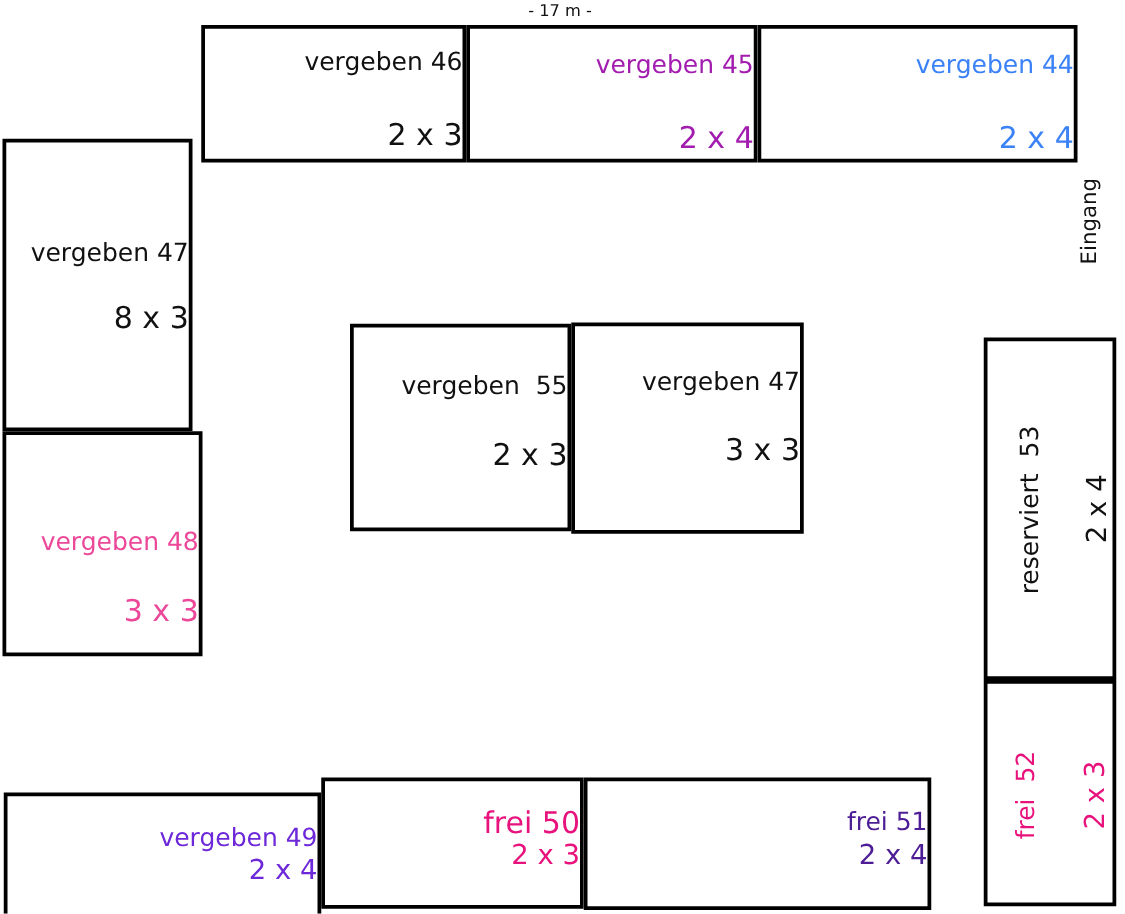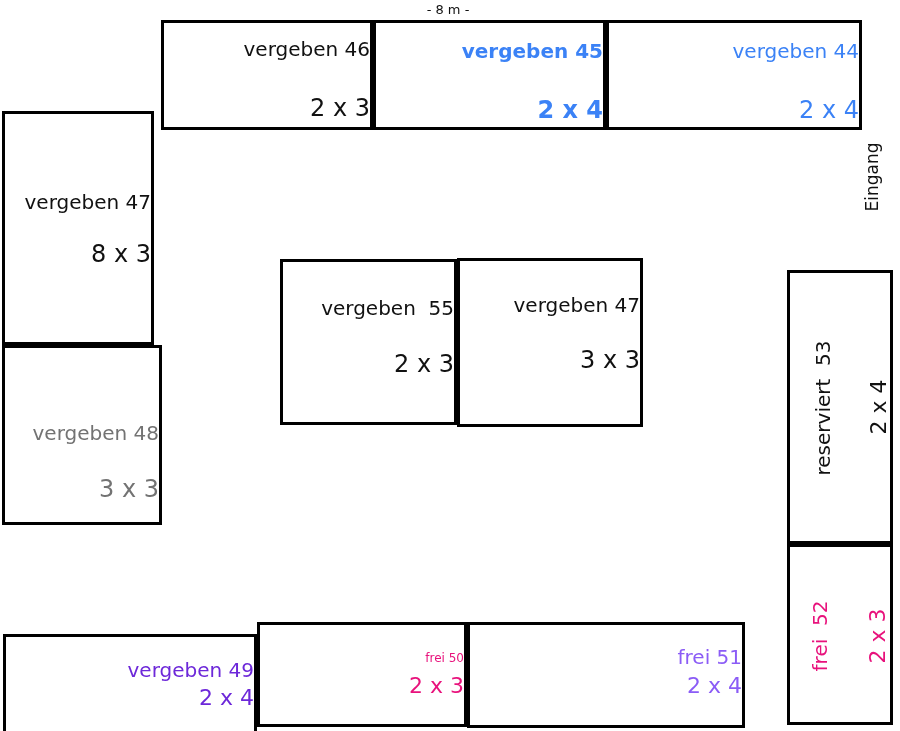--- a/index.html
+++ b/index.html
@@ -32,62 +32,62 @@
 
   
   .b46 .bname{top:26px}.b46 .bsize{top:85px}
   .b45 .bname{top:28px}.b45 .bsize{top:87px}
   .b44 .bname{top:28px}.b44 .bsize{top:87px}
   .b47 .bname{top:88px}.b47 .bsize{top:140px}
   .b48 .bname{top:85px}.b48 .bsize{top:141px}
   .b55 .bname{top:46px}.b55 .bsize{top:102px}
   .b54 .bname{top:44px}.b54 .bsize{top:99px}
   .b49 .bname{top:33px;font-size:20px}.b49 .bsize{top:60px;font-size:22px}
-  .b50 .bname{top:33px;font-size:12px}.b50 .bsize{top:60px;font-size:22px}
+  .b50 .bname{top:33px;font-size:24px}.b50 .bsize{top:60px;font-size:22px}
   .b51 .bname{top:32px;font-size:20px}.b51 .bsize{top:60px;font-size:22px}
   .b53 .bname{left:33px;top:50.5%}
   .b53 .bsize{left:88px;top:50%}
   .b52 .bname{left:30px;top:51%}
   .b52 .bsize{left:87px;top:51%}
 
   
   .dim-top{position:absolute;left:388px;top:2px;width:120px;text-align:center;font-size:13px;color:#111;}
   .dim-left{position:absolute;left:13px;top:365px;transform:translate(-50%,-50%) rotate(-90deg);font-size:13px;white-space:nowrap;color:#111;}
   .entrance{position:absolute;left:872px;top:177px;transform:translate(-50%,-50%) rotate(-90deg);font-size:17px;white-space:nowrap;color:#111;}
 </style>
 </head>
 <body>
 
 <div class="plan">
 
-  <div class="dim-top">- 8 m -</div>
+  <div class="dim-top">- 17 m -</div>
   <div class="dim-left">- 13 m -</div>
   <div class="entrance">Eingang</div>
 
   <div class="booth hbooth b46" style="color: rgb(17, 17, 17); border-color: rgb(0, 0, 0);">
     <span class="bname">vergeben 46</span>
     <span class="bsize">2 x 3</span>
   </div>
 
-  <div class="booth hbooth b45" style="color: #3b82f6; border-color: rgb(0, 0, 0); font-weight: bold;">
+  <div class="booth hbooth b45" style="color: #a21caf; border-color: rgb(0, 0, 0);">
     <span class="bname">vergeben 45</span>
     <span class="bsize">2 x 4</span>
   </div>
 
   <div class="booth hbooth b44" style="color: #3b82f6; border-color: rgb(0, 0, 0);">
     <span class="bname">vergeben 44</span>
     <span class="bsize">2 x 4</span>
   </div>
 
   <div class="booth hbooth b47" style="color: rgb(17, 17, 17); border-color: rgb(0, 0, 0);">
     <span class="bname">vergeben 47</span>
     <span class="bsize">8 x 3</span>
   </div>
 
-  <div class="booth hbooth b48" style="color: #737373; border-color: rgb(0, 0, 0);">
+  <div class="booth hbooth b48" style="color: #ec4899; border-color: rgb(0, 0, 0);">
     <span class="bname">vergeben 48</span>
     <span class="bsize">3 x 3</span>
   </div>
 
   <div class="booth hbooth b55" style="color: rgb(17, 17, 17); border-color: rgb(0, 0, 0);">
     <span class="bname">vergeben  55</span>
     <span class="bsize">2 x 3</span>
   </div>
 
   <div class="booth hbooth b54" style="color: rgb(17, 17, 17); border-color: rgb(0, 0, 0);">
@@ -108,18 +108,18 @@
   <div class="booth hbooth b49" style="color: #6d28d9; border-color: rgb(0, 0, 0); margin-top: 12px;">
     <span class="bname">vergeben 49</span>
     <span class="bsize">2 x 4</span>
   </div>
 
   <div class="booth hbooth b50" style="color: rgb(232, 18, 124); border-color: rgb(0, 0, 0);">
     <span class="bname">frei 50</span>
     <span class="bsize">2 x 3</span>
   </div>
 
-  <div class="booth hbooth b51" style="color: #8b5cf6; border-color: rgb(0, 0, 0);">
+  <div class="booth hbooth b51" style="color: #4c1d95; border-color: rgb(0, 0, 0);">
     <span class="bname">frei 51</span>
     <span class="bsize">2 x 4</span>
   </div>
 
 </div>
 
 </body></html>

